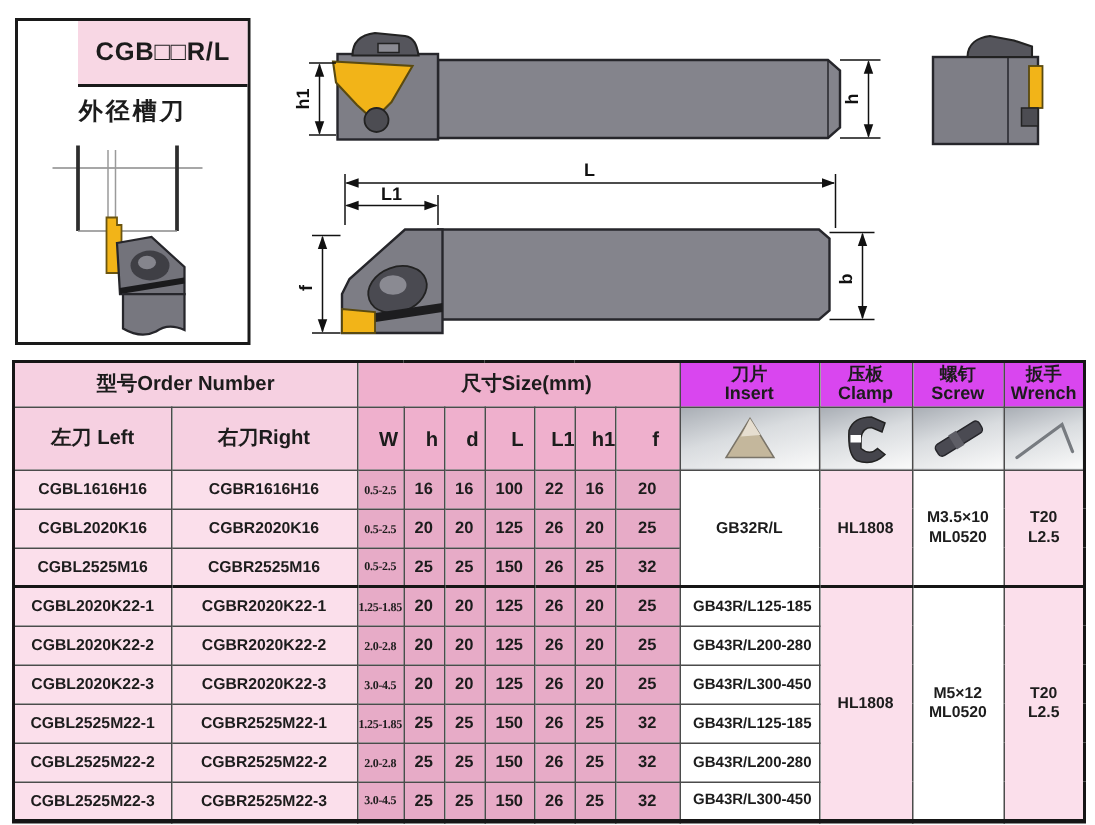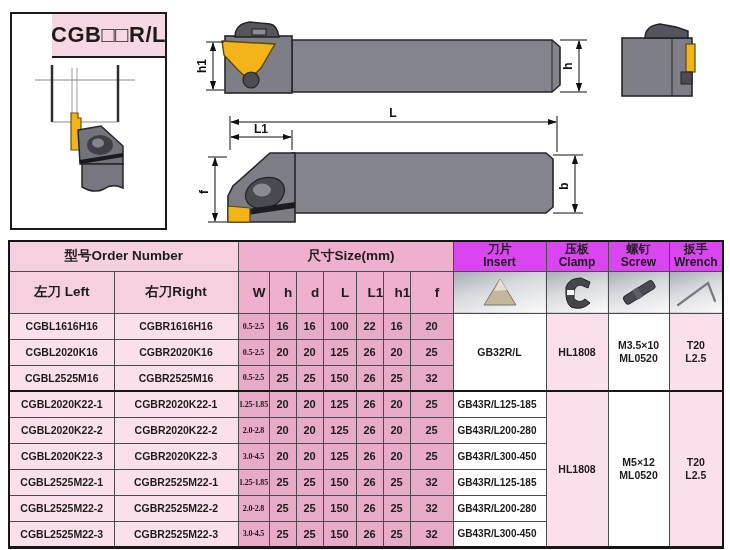--- a/index.html
+++ b/index.html
@@ -1,21 +1,21 @@
 <!DOCTYPE html>
 <html><head>
 <meta charset="utf-8">
 <style>
   * { margin:0; padding:0; box-sizing:border-box; }
   html,body { width:730px; height:550px; background:#fff; font-family:"Liberation Sans","DejaVu Sans",sans-serif; color:#1c1c1c; overflow:hidden; }
   .page { position:relative; width:730px; height:550px; background:#fff; }
 
   
   .info-box { position:absolute; left:10px; top:12px; width:157px; height:218px; border:2.5px solid #1a1a1a; background:#fff; }
-  .info-title { height:44px; background:#f8d7e4; border-bottom:2.5px solid #1a1a1a; display:flex; align-items:center; justify-content:center; font-weight:bold; font-size:22px; letter-spacing:.5px;margin-left:40px; }
+  .info-title { height:44px; background:#f8d7e4; border-bottom:2.5px solid #1a1a1a; display:flex; align-items:center; justify-content:center; font-weight:bold; font-size:17px; letter-spacing:.5px;margin-left:40px; }
   .info-sub { height:32px; display:flex; align-items:center; justify-content:center; font-weight:bold; font-size:16px; letter-spacing:2px; }
   .info-draw { width:100%; height:136px; }
 
   
   .top-draw { position:absolute; left:175px; top:0; width:555px; height:240px; }
   .dimtext { font:bold 12px "Liberation Sans",sans-serif; fill:#111; }
 
   
   table.main { position:absolute; left:8px; top:240px; width:714px; border-collapse:collapse; table-layout:fixed;
                border:2px solid #161616; border-bottom-width:3px; }
@@ -27,31 +27,32 @@
   .strong { background:#efb0cd; font-weight:bold; font-size:13.5px;padding-left:11px; }
   .sizeval{ background:#e7abc7; font-weight:bold; font-size:11px; }
   .wval   { background:#e7abc7; font-weight:bold; font-size:8px; letter-spacing:-.2px;font-family:Liberation Serif, serif; }
   .pale   { background:#fbdfeb; }
   .whitec { background:#ffffff; }
   .ordercell { background:#fbdfeb; font-weight:bold; font-size:10.5px; }
   .subhd  { font-size:12px; line-height:13px; font-weight:bold; background:#d946ef; }
   .imgcell{ background:linear-gradient(165deg,#a8adb4 0%,#d9dcdf 45%,#fafafa 100%); padding:0; }
   .imgwrap{ width:100%; height:100%; display:flex; align-items:center; justify-content:center; }
   .partcell { font-weight:bold; font-size:10.5px; }
-  .ins2 { text-align:left; padding-left:4px; background:#fff; font-weight:bold; font-size:10px; }
+  .ins2 { text-align:center; padding-left:4px; background:#fff; font-weight:bold; font-size:10px; }
   tr.group-sep td { border-top:2.5px solid #161616; }
   .twoline { line-height:13px; white-space:normal; }
 </style>
 </head>
 <body>
 
 <div class="page">
 
   <div class="info-box">
     <div class="info-title">CGB□□R/L</div>
+    <div class="info-sub">外径槽刀</div>
     <svg class="info-draw" viewBox="0 0 153 136">
 
       <line x1="23" y1="22" x2="123" y2="22" stroke="#8a8a8a" stroke-width="1"></line>
       <line x1="40" y1="7" x2="40" y2="64" stroke="#2d2d2d" stroke-width="2.5"></line>
       <line x1="106" y1="7" x2="106" y2="64" stroke="#2d2d2d" stroke-width="2.5"></line>
       <line x1="40" y1="64" x2="106" y2="64" stroke="#8a8a8a" stroke-width="1"></line>
       <line x1="60" y1="10" x2="60" y2="57" stroke="#9a9a9a" stroke-width="1"></line>
       <line x1="65" y1="10" x2="65" y2="57" stroke="#9a9a9a" stroke-width="1"></line>
 
       <polygon points="59,55 66,55 66,60 69,60 69,92 59,92" fill="#f2b418" stroke="#6b5510" stroke-width="1.2"></polygon>

